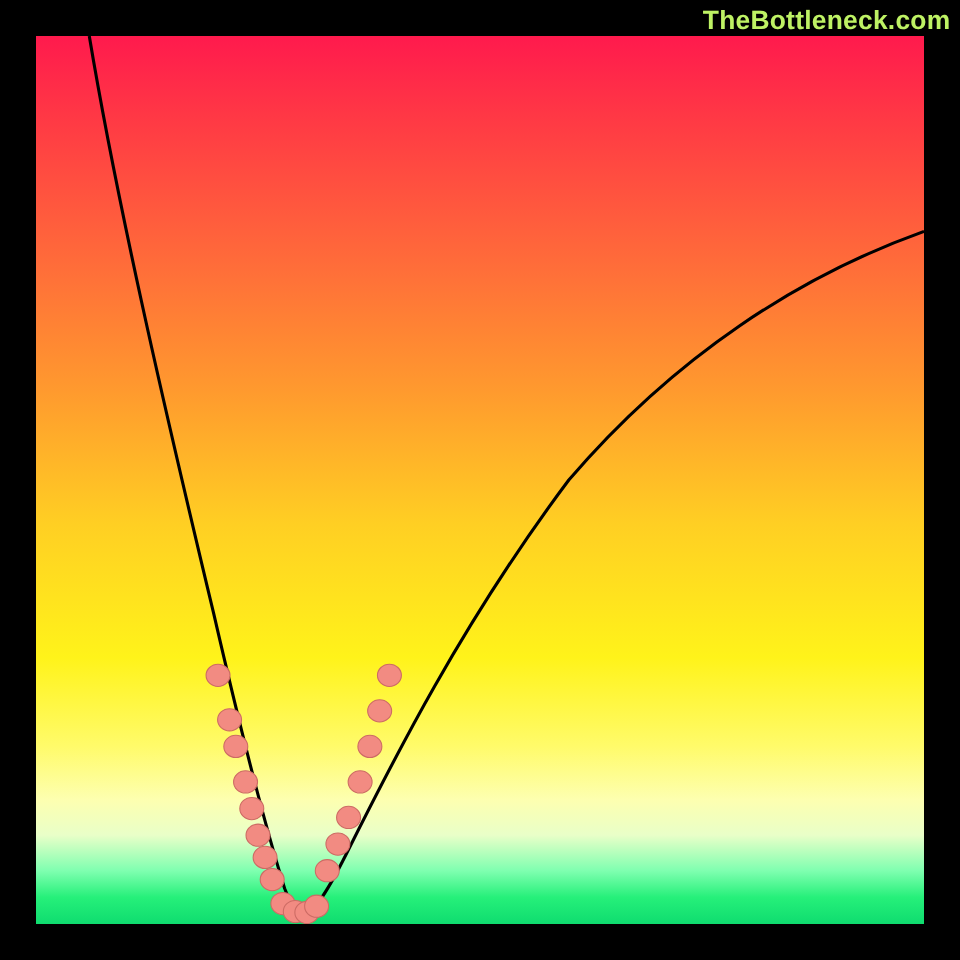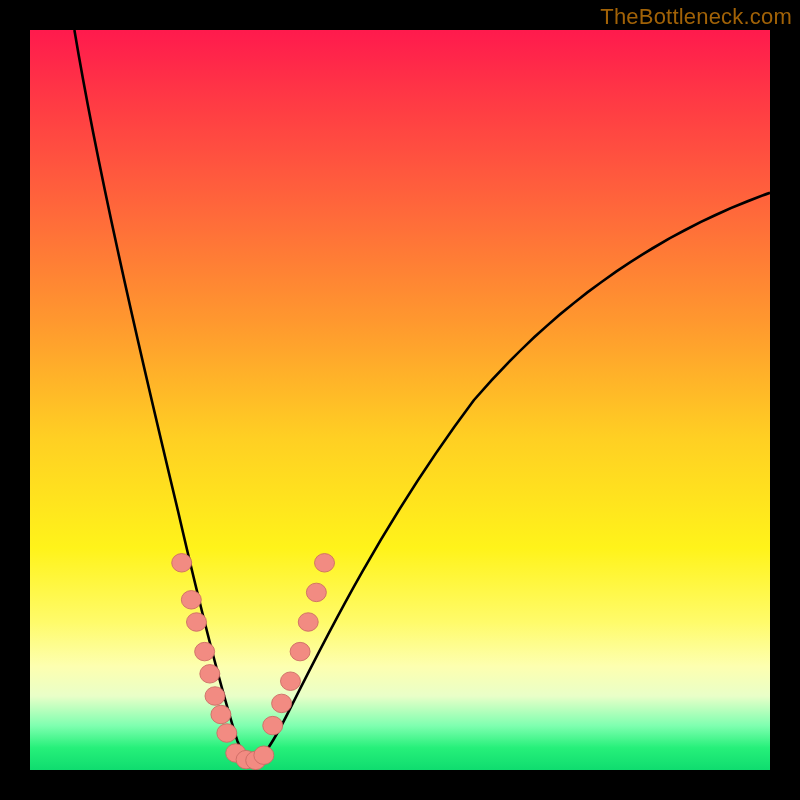--- a/index.html
+++ b/index.html
@@ -37,23 +37,23 @@
       #e9ffc8 90%,
       #7fffb0 94%,
       #26f07a 97%,
       #0fdc6f 100%
     );
   }
   .watermark {
     position: absolute;
     top: 4px;
     right: 8px;
-    color: #a16207;
+    color: #bef264;
     font-size: 22px;
-    font-weight: 400;
+    font-weight: 700;
     letter-spacing: 0.2px;
     user-select: none;
   }
   svg.curves {
     position: absolute;
     left: 0;
     top: 0;
   }
 </style>
 </head>

